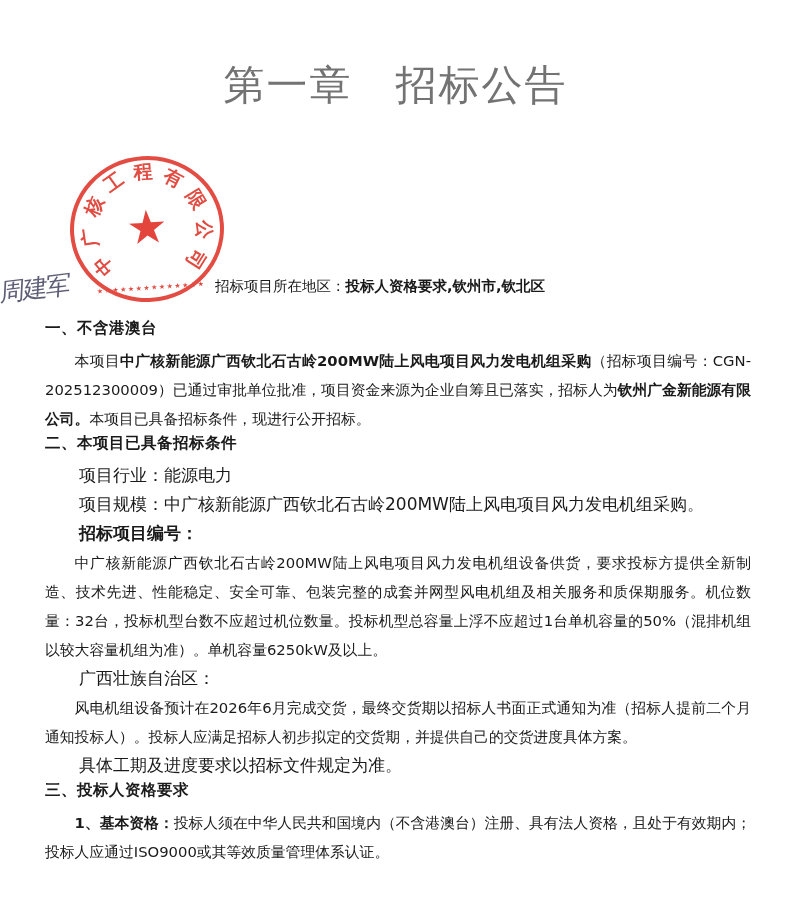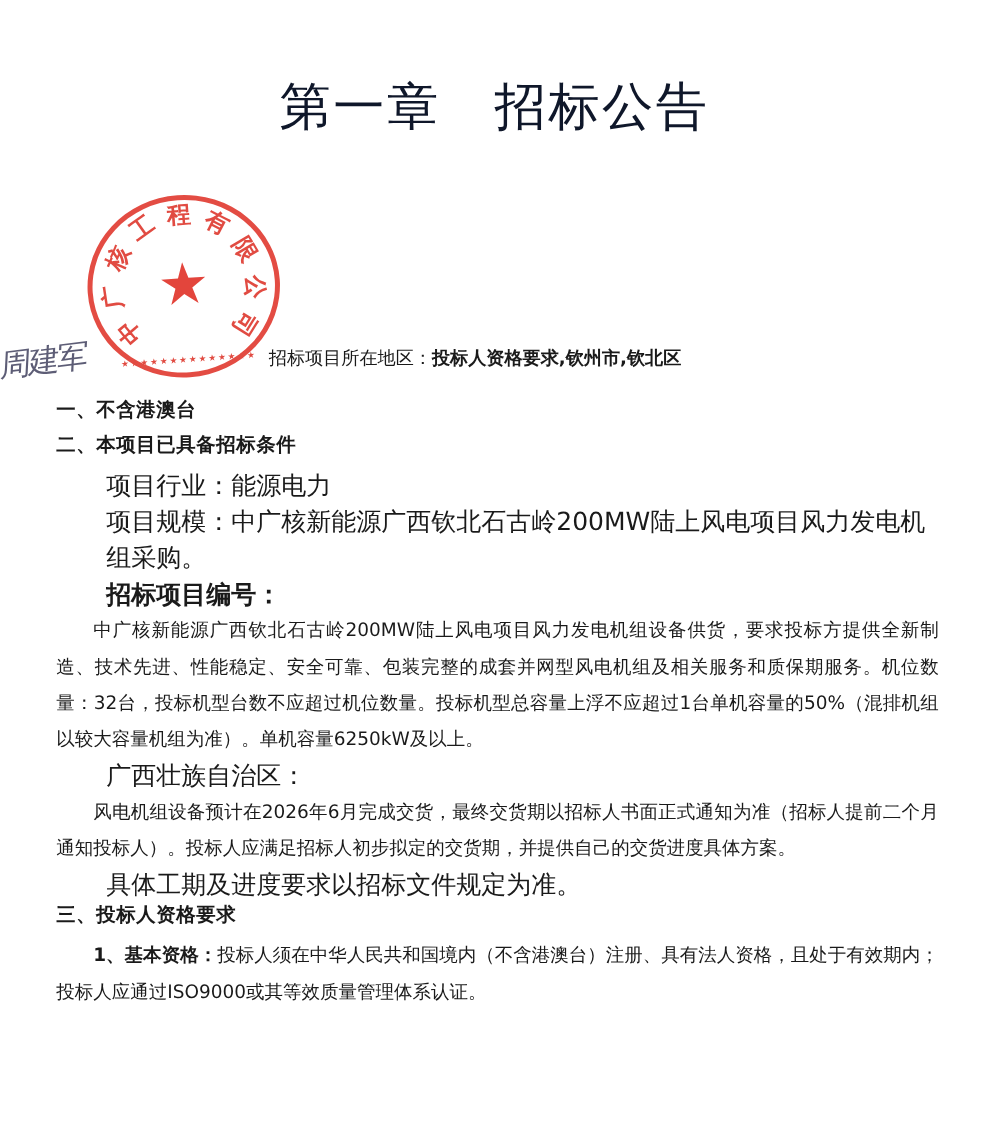--- a/index.html
+++ b/index.html
@@ -27,21 +27,21 @@
   
   .doc-title {
     position: absolute;
     top: 58px;
     left: 0;
     width: 791px;
     text-align: center;
     font-size: 41px;
     font-weight: 400;
     letter-spacing: 2px;
-    color: #0f172a;
+    color: #737373;
     white-space: pre;
     font-family: "DejaVu Serif", "Liberation Serif", serif;
   }
 
   
   .seal-wrap {
     position: absolute;
     left: 62px;
     top: 152px;
     width: 175px;
@@ -148,21 +148,21 @@
     font-size: 14.8px;
     line-height: 29px;
     margin: 0;
     text-align: justify;
     text-justify: inter-ideograph;
     letter-spacing: 0px;
   }
   p.indent2 { text-indent: 2em; }
   .b { font-weight: 700; }
   .line-item {
-    font-size: 20px;
+    font-size: 17px;
     line-height: 29px;
     padding-left: 2em;
     margin: 0;
   }
 </style>
 </head>
 <body>
 
 <div class="page">
 
@@ -189,20 +189,21 @@
   </div>
   <div class="signature">周建军</div>
 
   <div class="region-line">
     <span class="label">招标项目所在地区：</span><span class="value">投标人资格要求,钦州市,钦北区</span>
   </div>
 
   <div class="content">
 
     <h2 class="section-heading">一、不含港澳台</h2>
+    <p class="para indent2"><span>本项目</span><span class="b">中广核新能源广西钦北石古岭200MW陆上风电项目风力发电机组采购</span><span>（招标项目编号：CGN-202512300009）已通过审批单位批准，项目资金来源为企业自筹且已落实，招标人为</span><span class="b">钦州广金新能源有限公司。</span><span>本项目已具备招标条件，现进行公开招标。</span></p>
 
     <h2 class="section-heading sec-gap">二、本项目已具备招标条件</h2>
     <p class="line-item">项目行业：能源电力</p>
     <p class="line-item">项目规模：中广核新能源广西钦北石古岭200MW陆上风电项目风力发电机组采购。</p>
     <p class="line-item b">招标项目编号：</p>
     <p class="para indent2">中广核新能源广西钦北石古岭200MW陆上风电项目风力发电机组设备供货，要求投标方提供全新制造、技术先进、性能稳定、安全可靠、包装完整的成套并网型风电机组及相关服务和质保期服务。机位数量：32台，投标机型台数不应超过机位数量。投标机型总容量上浮不应超过1台单机容量的50%（混排机组以较大容量机组为准）。单机容量6250kW及以上。</p>
     <p class="line-item">广西壮族自治区：</p>
     <p class="para indent2">风电机组设备预计在2026年6月完成交货，最终交货期以招标人书面正式通知为准（招标人提前二个月通知投标人）。投标人应满足招标人初步拟定的交货期，并提供自己的交货进度具体方案。</p>
     <p class="line-item">具体工期及进度要求以招标文件规定为准。</p>
 

